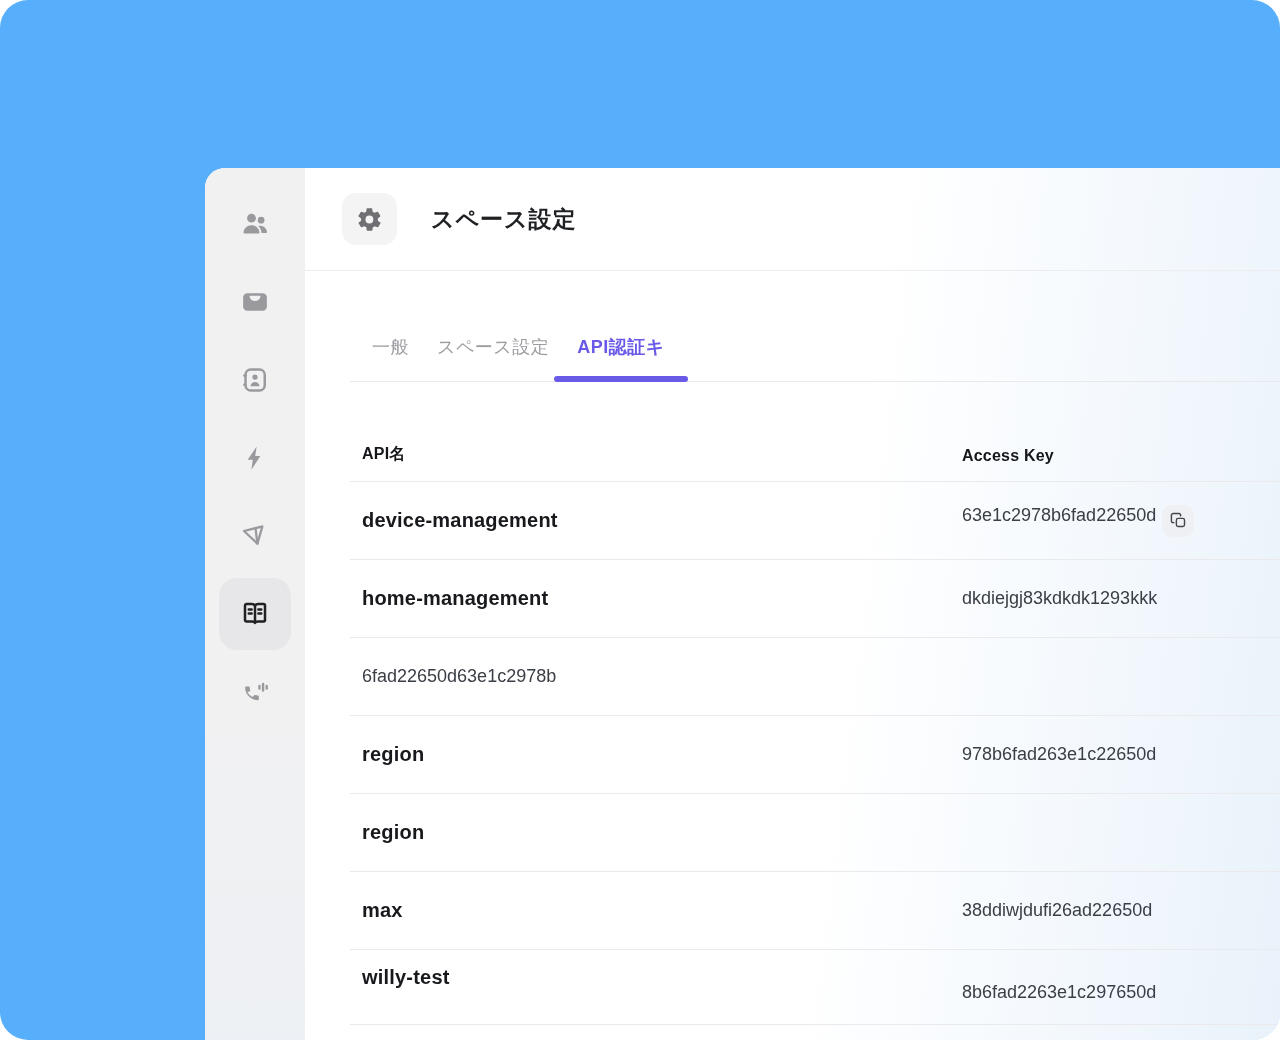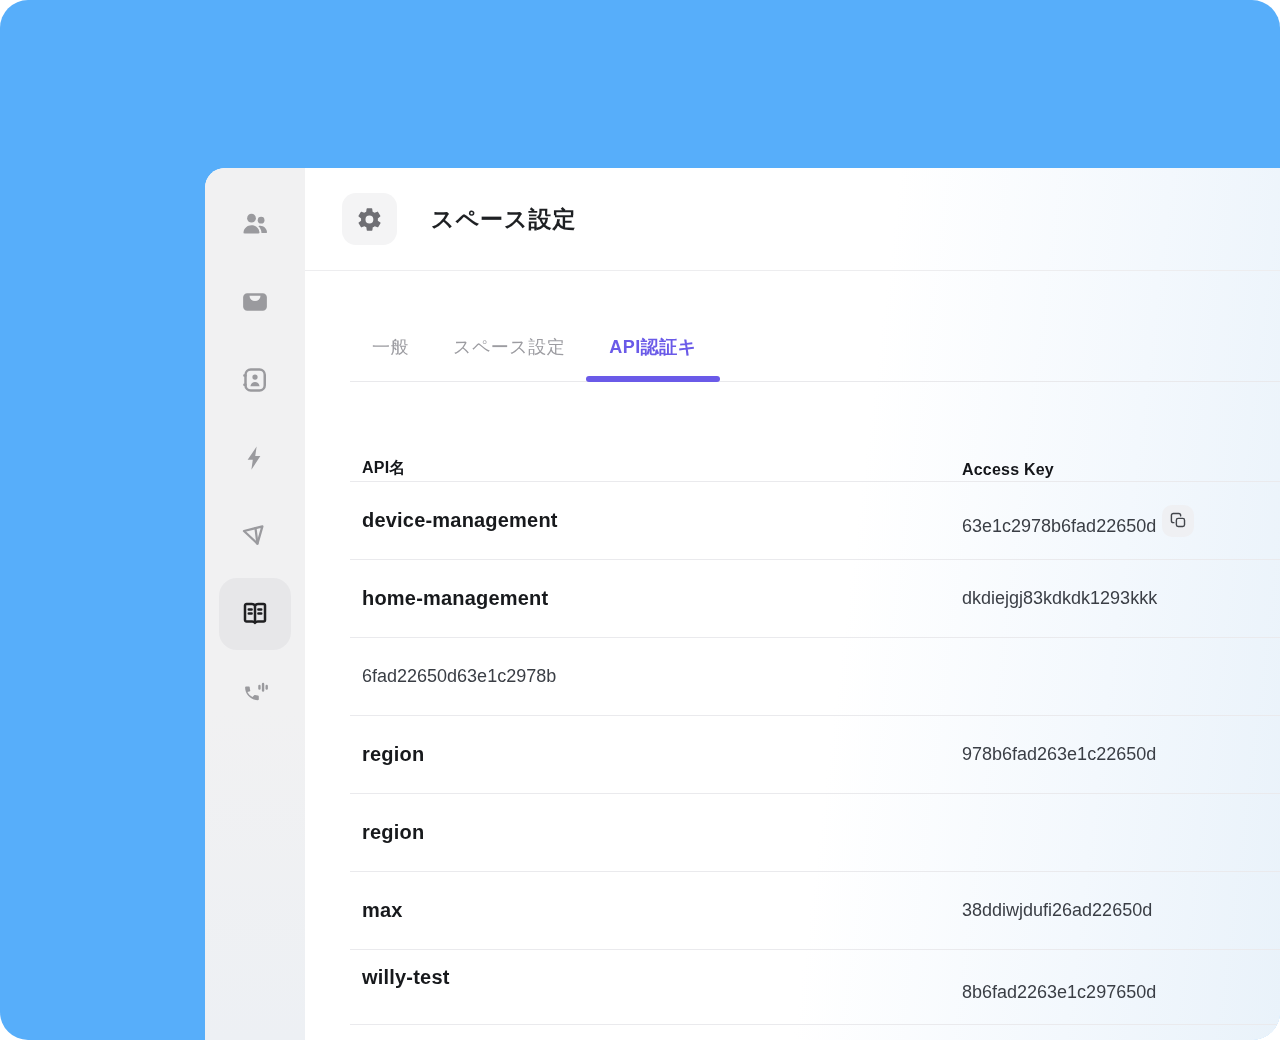--- a/index.html
+++ b/index.html
@@ -13,37 +13,37 @@
   .nav-item.active{background:#E7E7E9;}
   
   .content{flex:1;min-width:0;display:flex;flex-direction:column;
            background:linear-gradient(97deg,#ffffff 55%,#F3F8FD 80%,#E9F2FA 100%);}
   .header{height:102px;flex-shrink:0;border-bottom:1px solid #EDEDEF;display:flex;align-items:center;
           padding-left:37px;gap:34px;}
   .gear-btn{width:55px;height:52px;border-radius:14px;background:#F4F4F5;border:none;
             display:flex;align-items:center;justify-content:center;cursor:pointer;flex-shrink:0;}
   .title{font-size:23px;font-weight:bold;color:#1E2023;letter-spacing:1px;}
   
-  .tabs{margin:64px 0 0 45px;display:flex;gap:44px;border-bottom:1px solid #E9E9EC;}
+  .tabs{margin:64px 0 0 45px;display:flex;gap:28px;border-bottom:1px solid #E9E9EC;}
   .tab{font-size:18px;color:#9C9CA1;padding-bottom:22px;position:relative;cursor:pointer;letter-spacing:.5px;white-space:nowrap;}
   .tab:first-child{margin-left:22px;}
   .tab.active{color:#6A5AE8;font-weight:bold;}
   .tab.active::after{content:"";position:absolute;left:-23px;right:-23px;bottom:-1px;height:6px;border-radius:3px;background:#6A5AE8;}
   
   .table{margin-left:45px;}
   .thead{display:grid;grid-template-columns:600px 1fr;height:100px;align-items:end;
-         padding:0 0 2px 12px;border-bottom:1px solid #EAEAED;box-sizing:border-box;}
+         padding:0 0 16px 12px;border-bottom:1px solid #EAEAED;box-sizing:border-box;}
   .th{font-size:16px;font-weight:bold;color:#14161A;letter-spacing:.2px;}
   .row{display:grid;grid-template-columns:600px 1fr;height:78px;align-items:center;
        padding-left:12px;border-bottom:1px solid #EAEAED;box-sizing:border-box;}
   .row.last{height:75px;}
   .row.last .name{transform:translateY(-10px);}
   .row.last .key{transform:translateY(5px);}
   .name{font-size:20px;font-weight:bold;color:#17191C;letter-spacing:.2px;}
-  .key{font-size:18px;color:#3A3E45;display:flex;align-items:flex-end;gap:6px;}
+  .key{font-size:18px;color:#3A3E45;display:flex;align-items:flex-start;gap:6px;}
   .copy-btn{width:32px;height:32px;border-radius:10px;background:#EFF0F3;border:none;
             display:flex;align-items:center;justify-content:center;cursor:pointer;flex-shrink:0;}
   svg{display:block;}
 </style>
 </head>
 <body>
 
 <div class="canvas">
   <div class="window">
 

